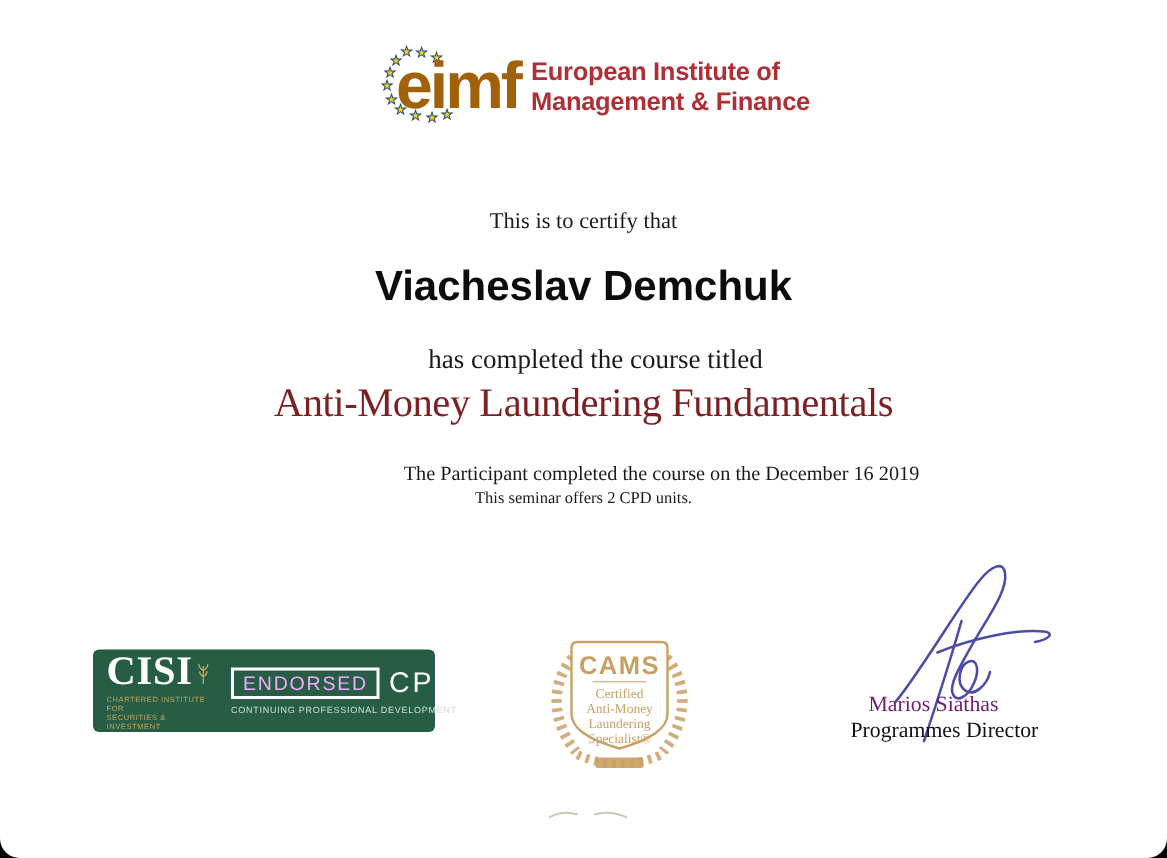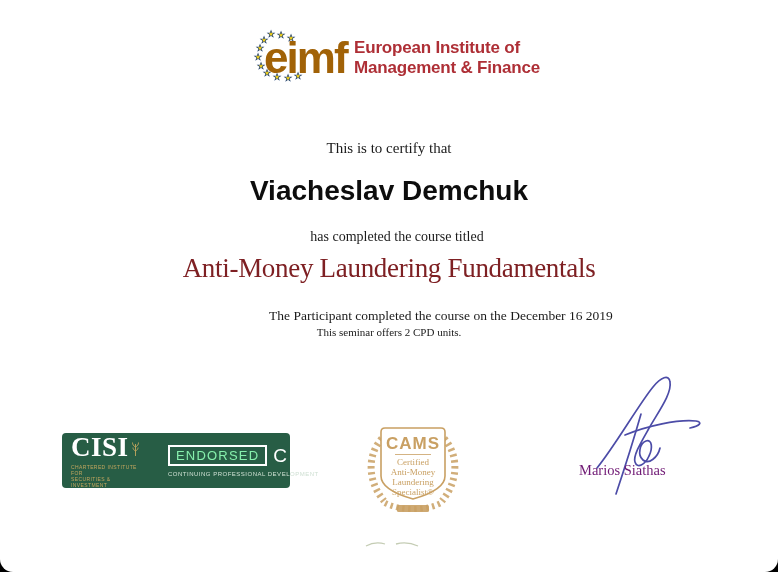--- a/index.html
+++ b/index.html
@@ -41,50 +41,50 @@
     margin-top: 10px;
     font-family: "Liberation Sans", sans-serif;
     font-weight: 700; font-size: 17px; line-height: 20px;
     letter-spacing: -0.2px; color: #ae2f36;
   }
 
   
   .cert-intro   { position: absolute; top: 140px; left: 0; right: 0; text-align: center; font-size: 15px; }
   .cert-name    { position: absolute; top: 175px; left: 0; right: 0; text-align: center;
                   font-family: "Liberation Sans", sans-serif; font-weight: 700; font-size: 28px; color: #0d0d0d; }
-  .cert-completed { position: absolute; top: 229px; left: 16px; right: 0; text-align: center; font-size: 14px; }
+  .cert-completed { position: absolute; top: 229px; left: 16px; right: 0; text-align: center; font-size: 18px; }
   .cert-title   { position: absolute; top: 253px; left: 0; right: 0; text-align: center;
                   font-size: 27px; letter-spacing: -0.3px; color: #7e2023; }
   .cert-detail1 { position: absolute; top: 308px; left: 0; right: 0; text-align: center;
                   font-size: 13.5px; transform: translateX(52px); }
   .cert-detail2 { position: absolute; top: 326px; left: 0; right: 0; text-align: center; font-size: 11px; font-family: Liberation Serif, serif; }
 
   
   .cisi-badge {
     position: absolute; left: 62px; top: 433px; width: 228px; height: 55px;
     background: #275d45; border-radius: 4px;
-    display: flex; align-items: center; gap: 23px; padding: 5px 8px 5px 9px;
+    display: flex; align-items: center; gap: 9px; padding: 5px 8px 5px 9px;
   }
   .cisi-left { width: 74px; flex: 0 0 auto; }
   .cisi-wordmark {
     display: flex; align-items: flex-start;
     color: #ffffff; font-family: "Liberation Serif", serif;
     font-weight: 700; font-size: 27px; line-height: 27px; letter-spacing: 0.5px;
   }
   .cisi-wheat { margin-left: 2px; margin-top: 1px; }
   .cisi-sub {
     margin-top: 2px; font-family: "Liberation Sans", sans-serif;
     font-size: 5px; line-height: 6px; letter-spacing: 0.4px; color: #c2a65e;
   }
   .cisi-right { display: flex; flex-direction: column; }
   .endorsed-row { display: flex; align-items: center; gap: 6px; }
   .endorsed-box {
     border: 2px solid #ffffff; padding: 1px 6px;
     font-family: "Liberation Sans", sans-serif; font-size: 13px;
-    letter-spacing: 1.2px; color: #86efac;
+    letter-spacing: 1.2px; color: #f0abfc;
   }
   .cpd-text {
     font-family: "Liberation Sans", sans-serif; font-size: 19px;
     letter-spacing: 2px; color: #ffffff;
   }
   .cisi-tagline {
     margin-top: 4px; font-family: "Liberation Sans", sans-serif;
     font-size: 6px; letter-spacing: 0.5px; color: #cfe0d3;
   }
 
@@ -178,20 +178,21 @@
 
   <div class="sig-block">
     <svg class="sig-svg" width="130" height="125" viewBox="0 0 130 125">
       <g stroke="#3d3da0" stroke-width="1.7" fill="none" stroke-linecap="round" opacity="0.92">
         <path d="M14,96 C32,74 56,32 70,15 C78,5 86,2 87,10 C89,22 75,40 65,58 C57,72 50,84 52,90 C54,97 62,93 66,84 C70,76 69,67 63,69 C57,71 54,83 60,88 C66,93 75,85 77,76"></path>
         <path d="M42,63 C64,54 95,47 113,49 C120,50 117,54 107,56"></path>
         <path d="M58,42 C50,70 41,98 33,122"></path>
       </g>
     </svg>
     <div class="sig-name">Marios Siathas</div>
+    <div class="sig-title">Programmes Director</div>
   </div>
 
   <div class="bottom-crop">
     <svg width="60" height="12" viewBox="0 0 60 12">
       <path d="M4,8 Q13,3 23,6" stroke="#8a9a6a" stroke-width="1.3" fill="none"></path>
       <path d="M34,6 Q45,3 56,8" stroke="#8a9a6a" stroke-width="1.3" fill="none"></path>
     </svg>
   </div>
 
 </div>

